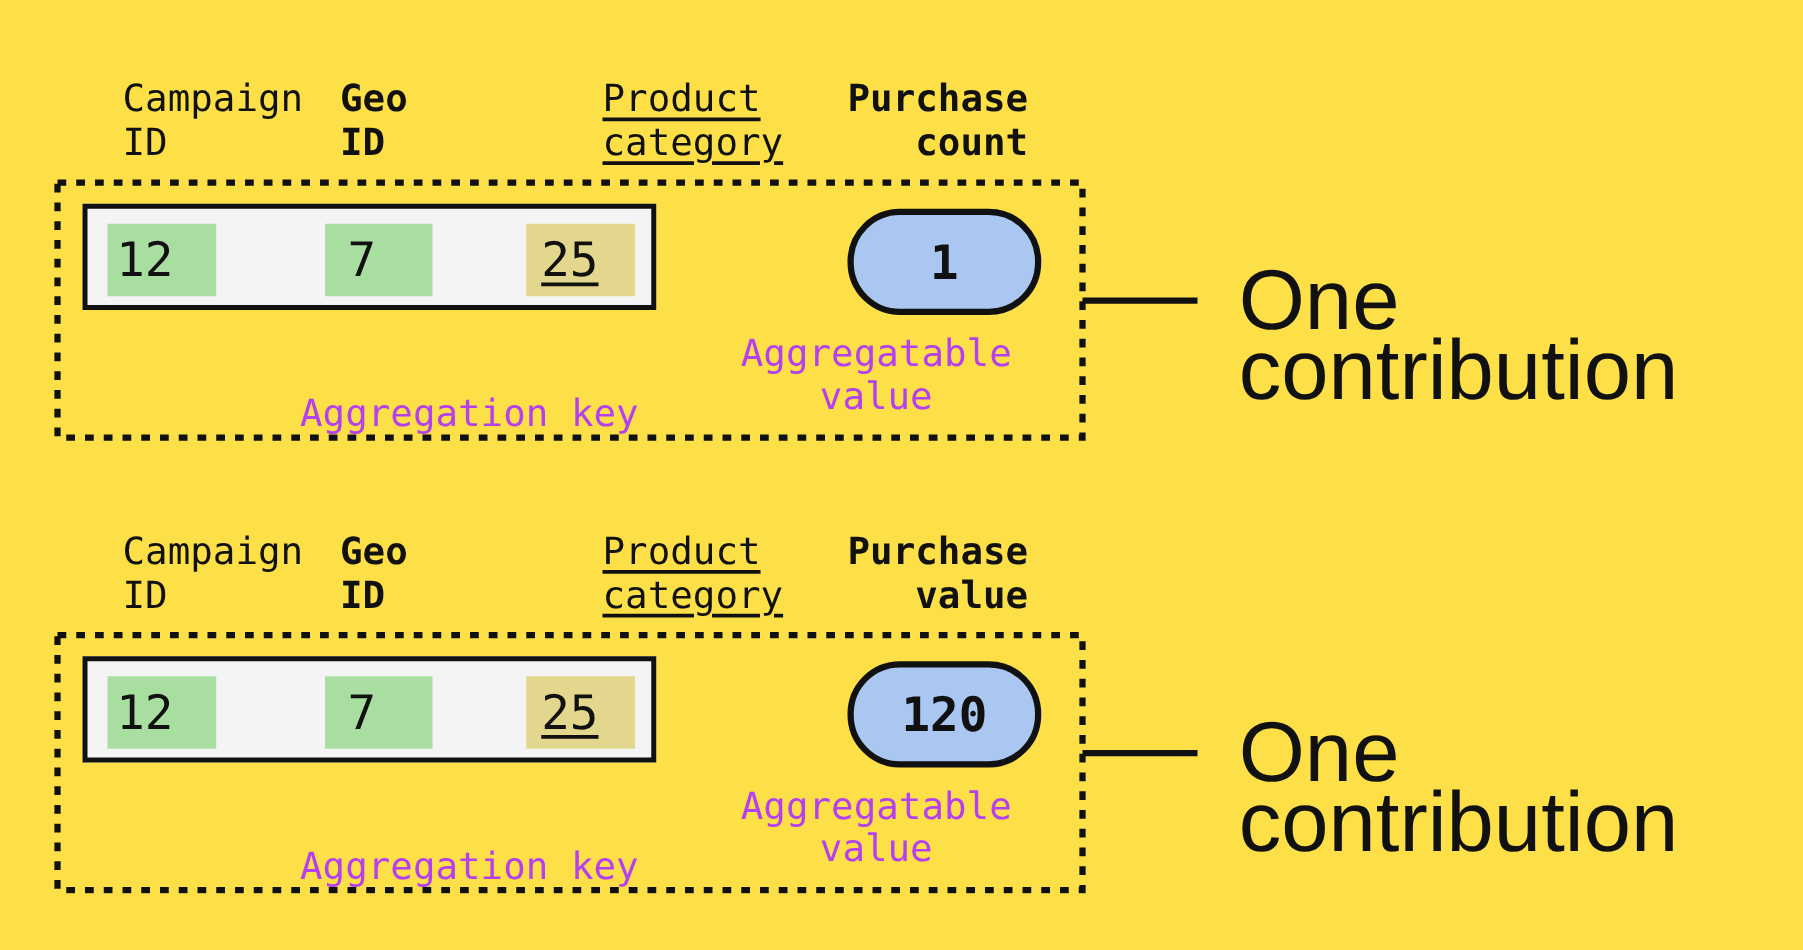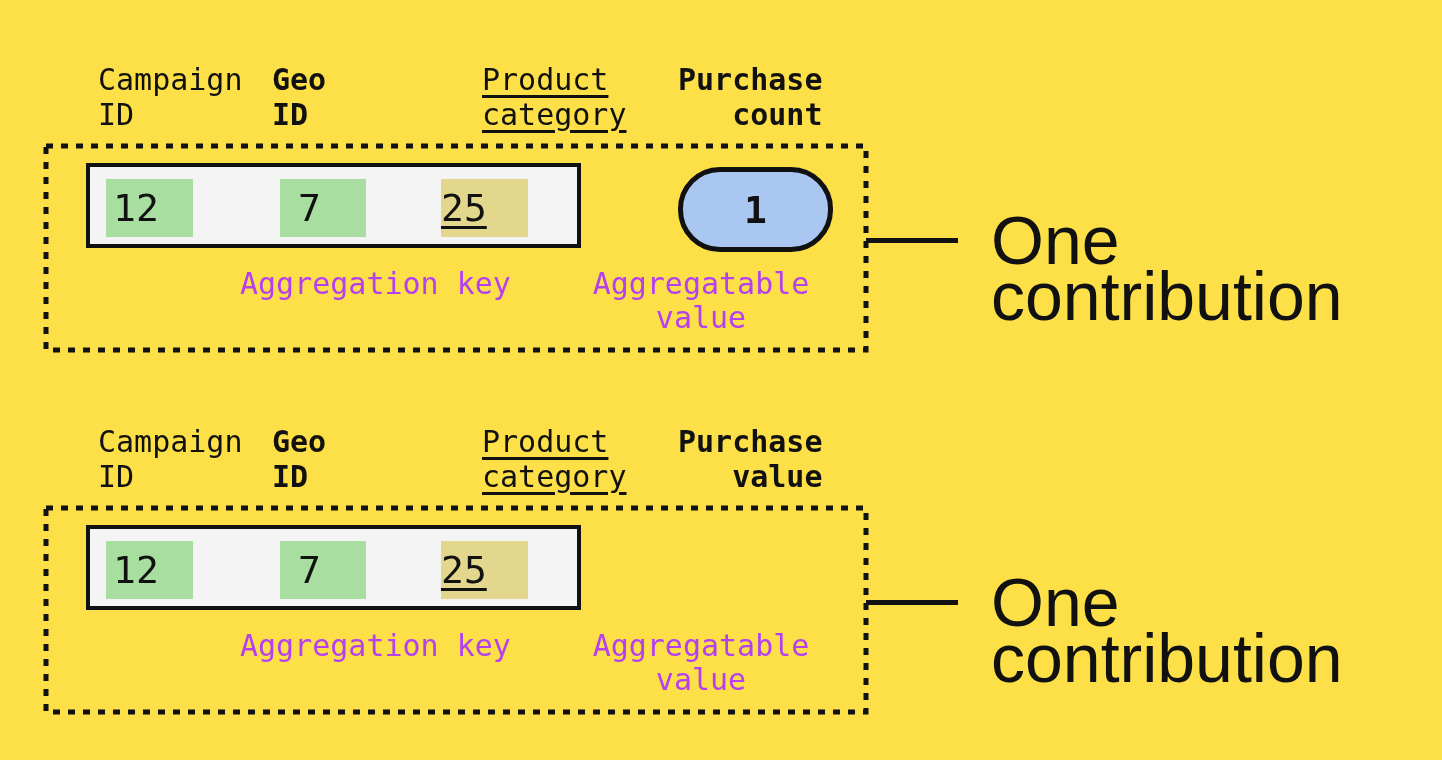--- a/index.html
+++ b/index.html
@@ -38,36 +38,36 @@
     margin-left: 47px;
   }
   .hdr.measure  { left: 678px; font-weight: bold; text-align: right; }
 
   
   .dashed-box { position: absolute; left: 43px; top: 143px; }
 
   
   .record-row {
     position: absolute;
-    left: 86px; top: 163px;
-    width: 495px; height: 85px;
+    left: 66px; top: 163px;
+    width: 459px; height: 85px;
     border: 4px solid var(--ink);
     background: var(--row-bg, #f4f4f4);
   }
   .cell {
     position: absolute;
     top: 12px; height: 58px;
     display: flex; align-items: center;
     font-size: 38px;
     line-height: 1;
     color: var(--ink);
   }
   .cell.c1 { left: 16px;  width: 87px; background: var(--key-green);  padding-left: 7px; }
   .cell.c2 { left: 190px; width: 86px; background: var(--key-green);  padding-left: 18px; }
-  .cell.c3 { left: 351px; width: 87px; background: var(--key-yellow); }
+  .cell.c3 { left: 351px; width: 87px; background: var(--key-yellow); padding-left: 12px; }
   .cell.c3 .cell-text {
     text-decoration: underline;
     text-decoration-thickness: 3px;
     text-underline-offset: 5px;
   }
 
   
   .pill {
     position: absolute;
     left: 678px; top: 167px;
@@ -82,21 +82,21 @@
 
   
   .plabel {
     position: absolute;
     top: 267px;
     font-size: 30px;
     line-height: 34px;
     color: var(--label-purple);
     white-space: pre-line;
   }
-  .plabel.agg-key { left: 240px; }
+  .plabel.agg-key { left: 240px; margin-top: 48px; }
   .plabel.agg-val { left: 568px; width: 266px; text-align: center; }
 
   
   .connector {
     position: absolute;
     left: 866px; top: 238px;
     width: 92px; height: 5px;
     background: var(--ink);
   }
   .callout {
@@ -170,20 +170,23 @@
         <span class="cell-text">12</span>
       </div>
       <div class="cell c2">
         <span class="cell-text">7</span>
       </div>
       <div class="cell c3">
         <span class="cell-text">25</span>
       </div>
     </div>
 
+    <div class="pill">
+      <span>120</span>
+    </div>
 
     <div class="plabel agg-key">Aggregation key</div>
     <div class="plabel agg-val">Aggregatable
 value</div>
 
     <div class="connector"></div>
     <div class="callout">One contribution</div>
   </div>
 
 </div>

